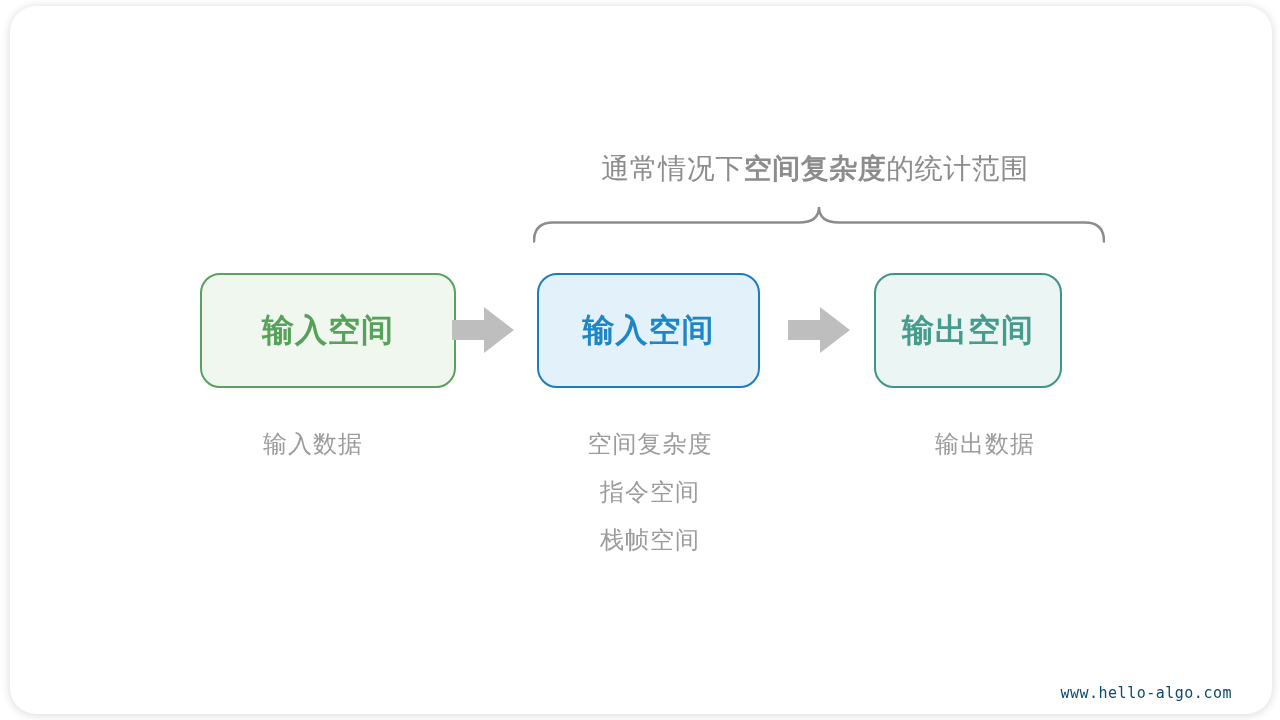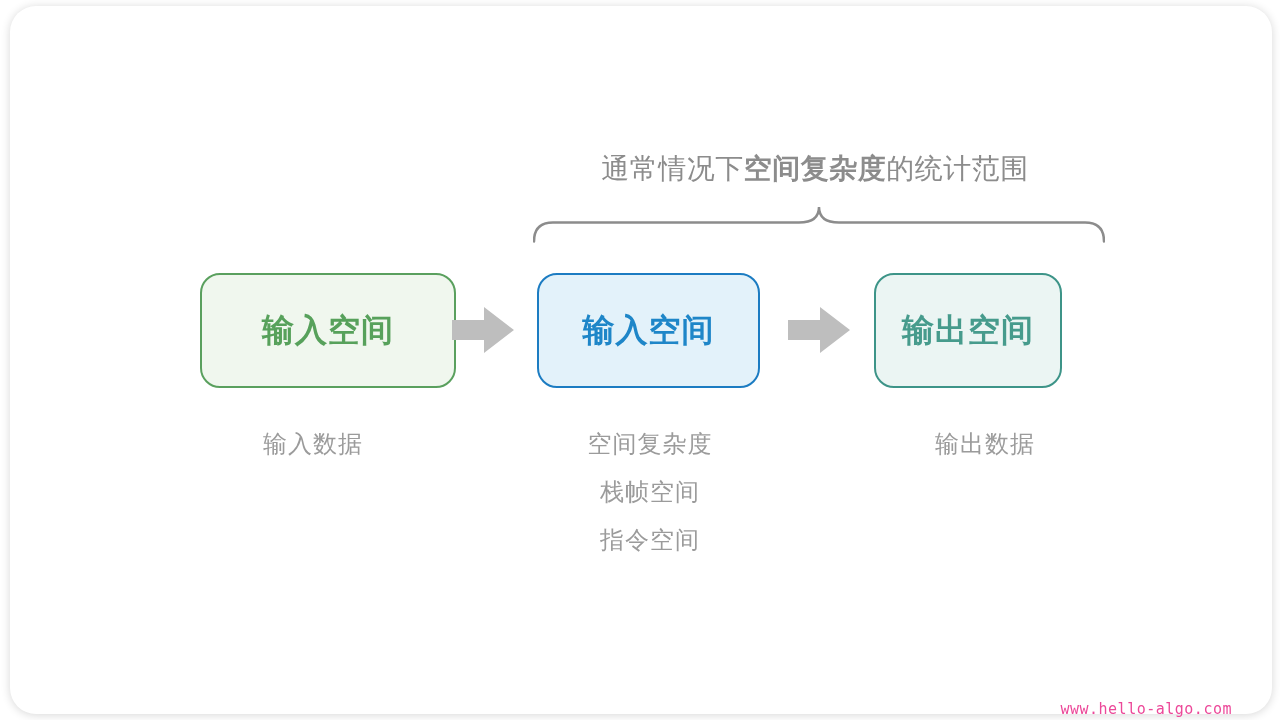--- a/index.html
+++ b/index.html
@@ -122,24 +122,24 @@
     <svg class="arrow arrow-2" viewBox="0 0 62 46">
       <polygon points="0,13 32,13 32,0 62,23 32,46 32,33 0,33" style="fill: rgb(190, 190, 190);"></polygon>
     </svg>
 
     <div class="label-col col-input" style="color: rgb(155, 155, 155);">
       <div>输入数据</div>
     </div>
 
     <div class="label-col col-temp" style="color: rgb(155, 155, 155);">
       <div>空间复杂度</div>
+      <div>指令空间</div>
       <div>栈帧空间</div>
-      <div>指令空间</div>
     </div>
 
     <div class="label-col col-output" style="color: rgb(155, 155, 155); justify-content: flex-end;">
       <div>输出数据</div>
     </div>
 
-    <div class="watermark" style="color: #ec4899; margin-top: 16px;">www.hello-algo.com</div>
+    <div class="watermark" style="color: #0c4a6e;">www.hello-algo.com</div>
 
   </div>
 </div>
 
 </body></html>

